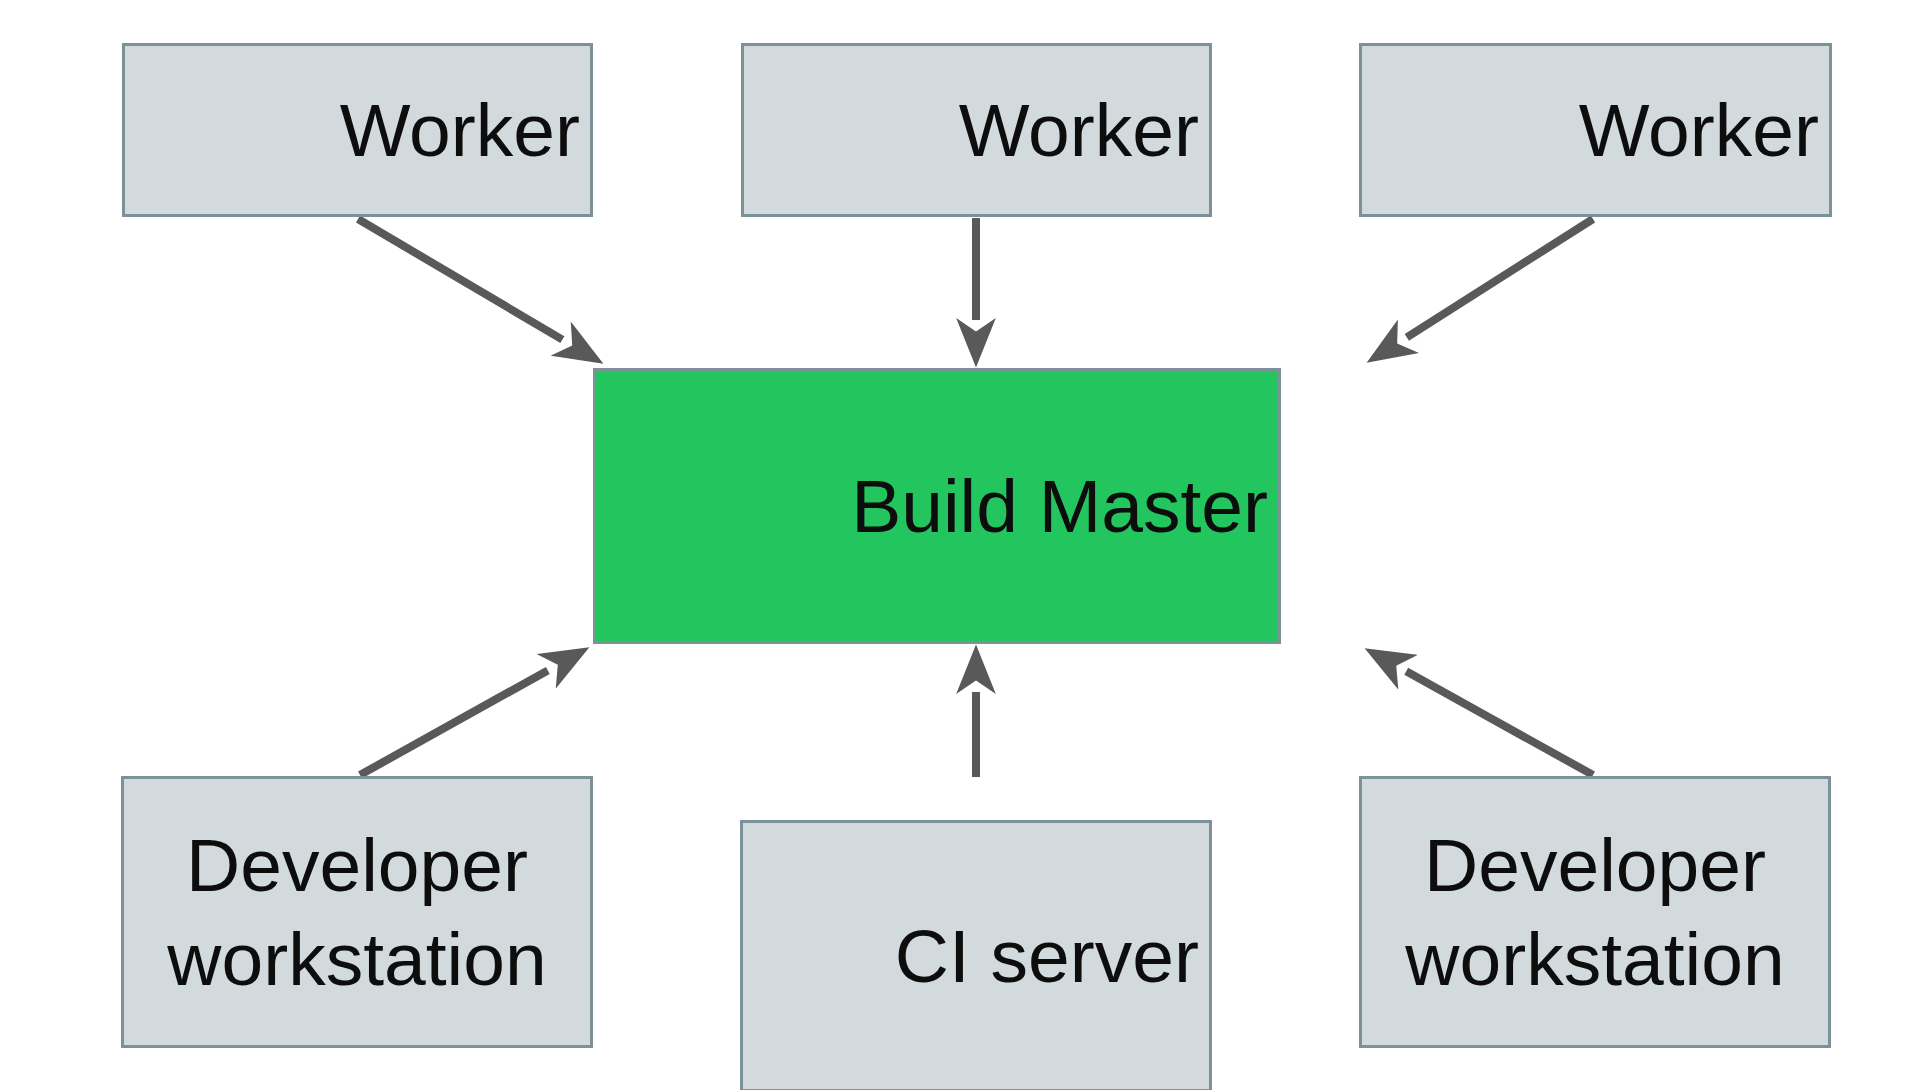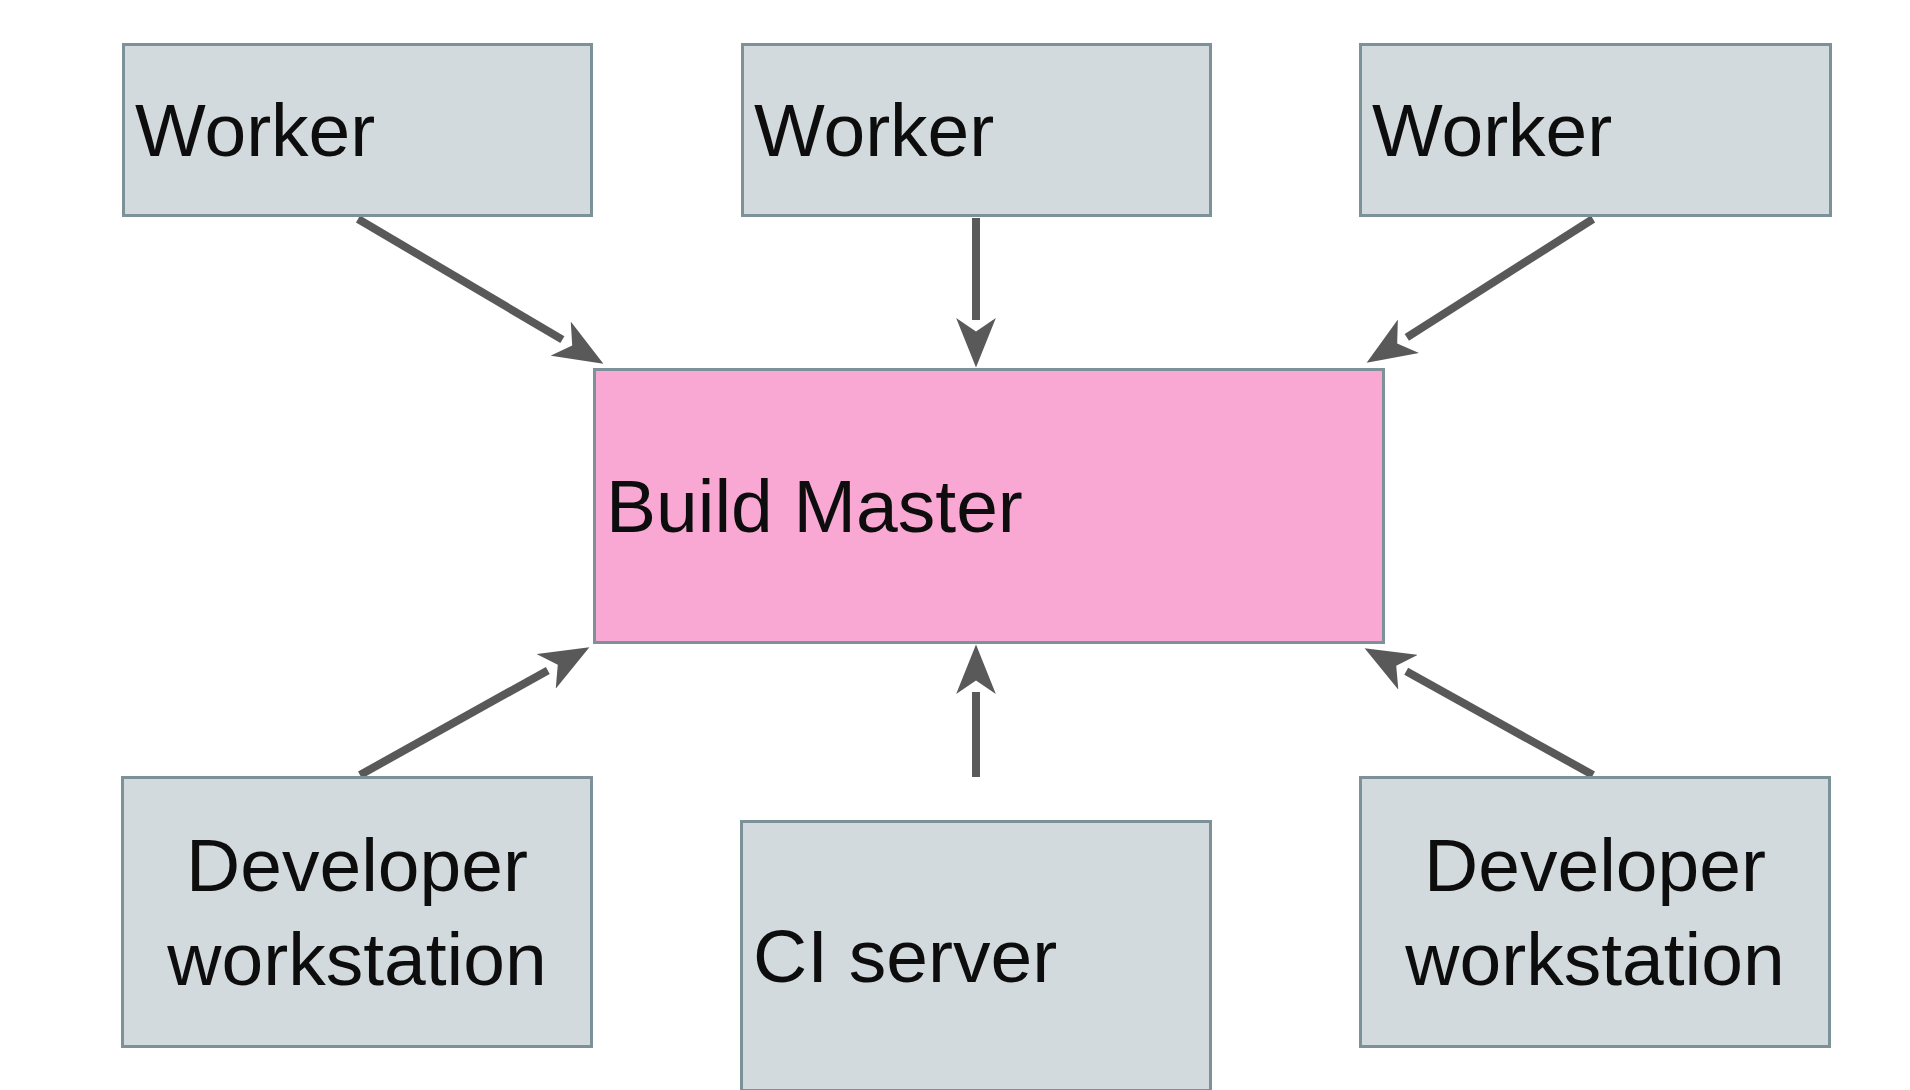--- a/index.html
+++ b/index.html
@@ -17,21 +17,21 @@
     width: 1910px;
     height: 1090px;
   }
   .node {
     position: absolute;
     box-sizing: border-box;
     border-style: solid;
     border-width: 3px;
     display: flex;
     align-items: center;
-    justify-content: flex-start;
+    justify-content: flex-end;
     text-align: center;
     font-size: 75px;
     line-height: 1.26;
     letter-spacing: 0px;
   }
   .node span { display: block; padding: 0 10px; }
 </style>
 </head>
 <body>
 
@@ -51,21 +51,21 @@
     </svg>
 <div class="node" style="left: 122px; top: 43px; width: 471px; height: 174px; background: rgb(210, 218, 221); border-color: rgb(125, 145, 153); color: rgb(13, 13, 13);">
       <span>Worker</span>
     </div>
     <div class="node" style="left: 741px; top: 43px; width: 471px; height: 174px; background: rgb(210, 218, 221); border-color: rgb(125, 145, 153); color: rgb(13, 13, 13);">
       <span>Worker</span>
     </div>
     <div class="node" style="left: 1359px; top: 43px; width: 473px; height: 174px; background: rgb(210, 218, 221); border-color: rgb(125, 145, 153); color: rgb(13, 13, 13);">
       <span>Worker</span>
     </div>
-    <div class="node" style="left: 593px; top: 368px; width: 792px; height: 276px; background: #f9a8d4; border-color: rgb(125, 145, 153); color: rgb(13, 13, 13);">
+    <div class="node" style="left: 593px; top: 368px; width: 688px; height: 276px; background: #22c55e; border-color: rgb(125, 145, 153); color: rgb(13, 13, 13);">
       <span>Build Master</span>
     </div>
     <div class="node" style="left: 121px; top: 776px; width: 472px; height: 272px; background: rgb(210, 218, 221); border-color: rgb(125, 145, 153); color: rgb(13, 13, 13);">
       <span>Developer workstation</span>
     </div>
     <div class="node" style="left: 740px; top: 820px; width: 472px; height: 272px; background: rgb(210, 218, 221); border-color: rgb(125, 145, 153); color: rgb(13, 13, 13);">
       <span>CI server</span>
     </div>
     <div class="node" style="left: 1359px; top: 776px; width: 472px; height: 272px; background: rgb(210, 218, 221); border-color: rgb(125, 145, 153); color: rgb(13, 13, 13);">
       <span>Developer workstation</span>

